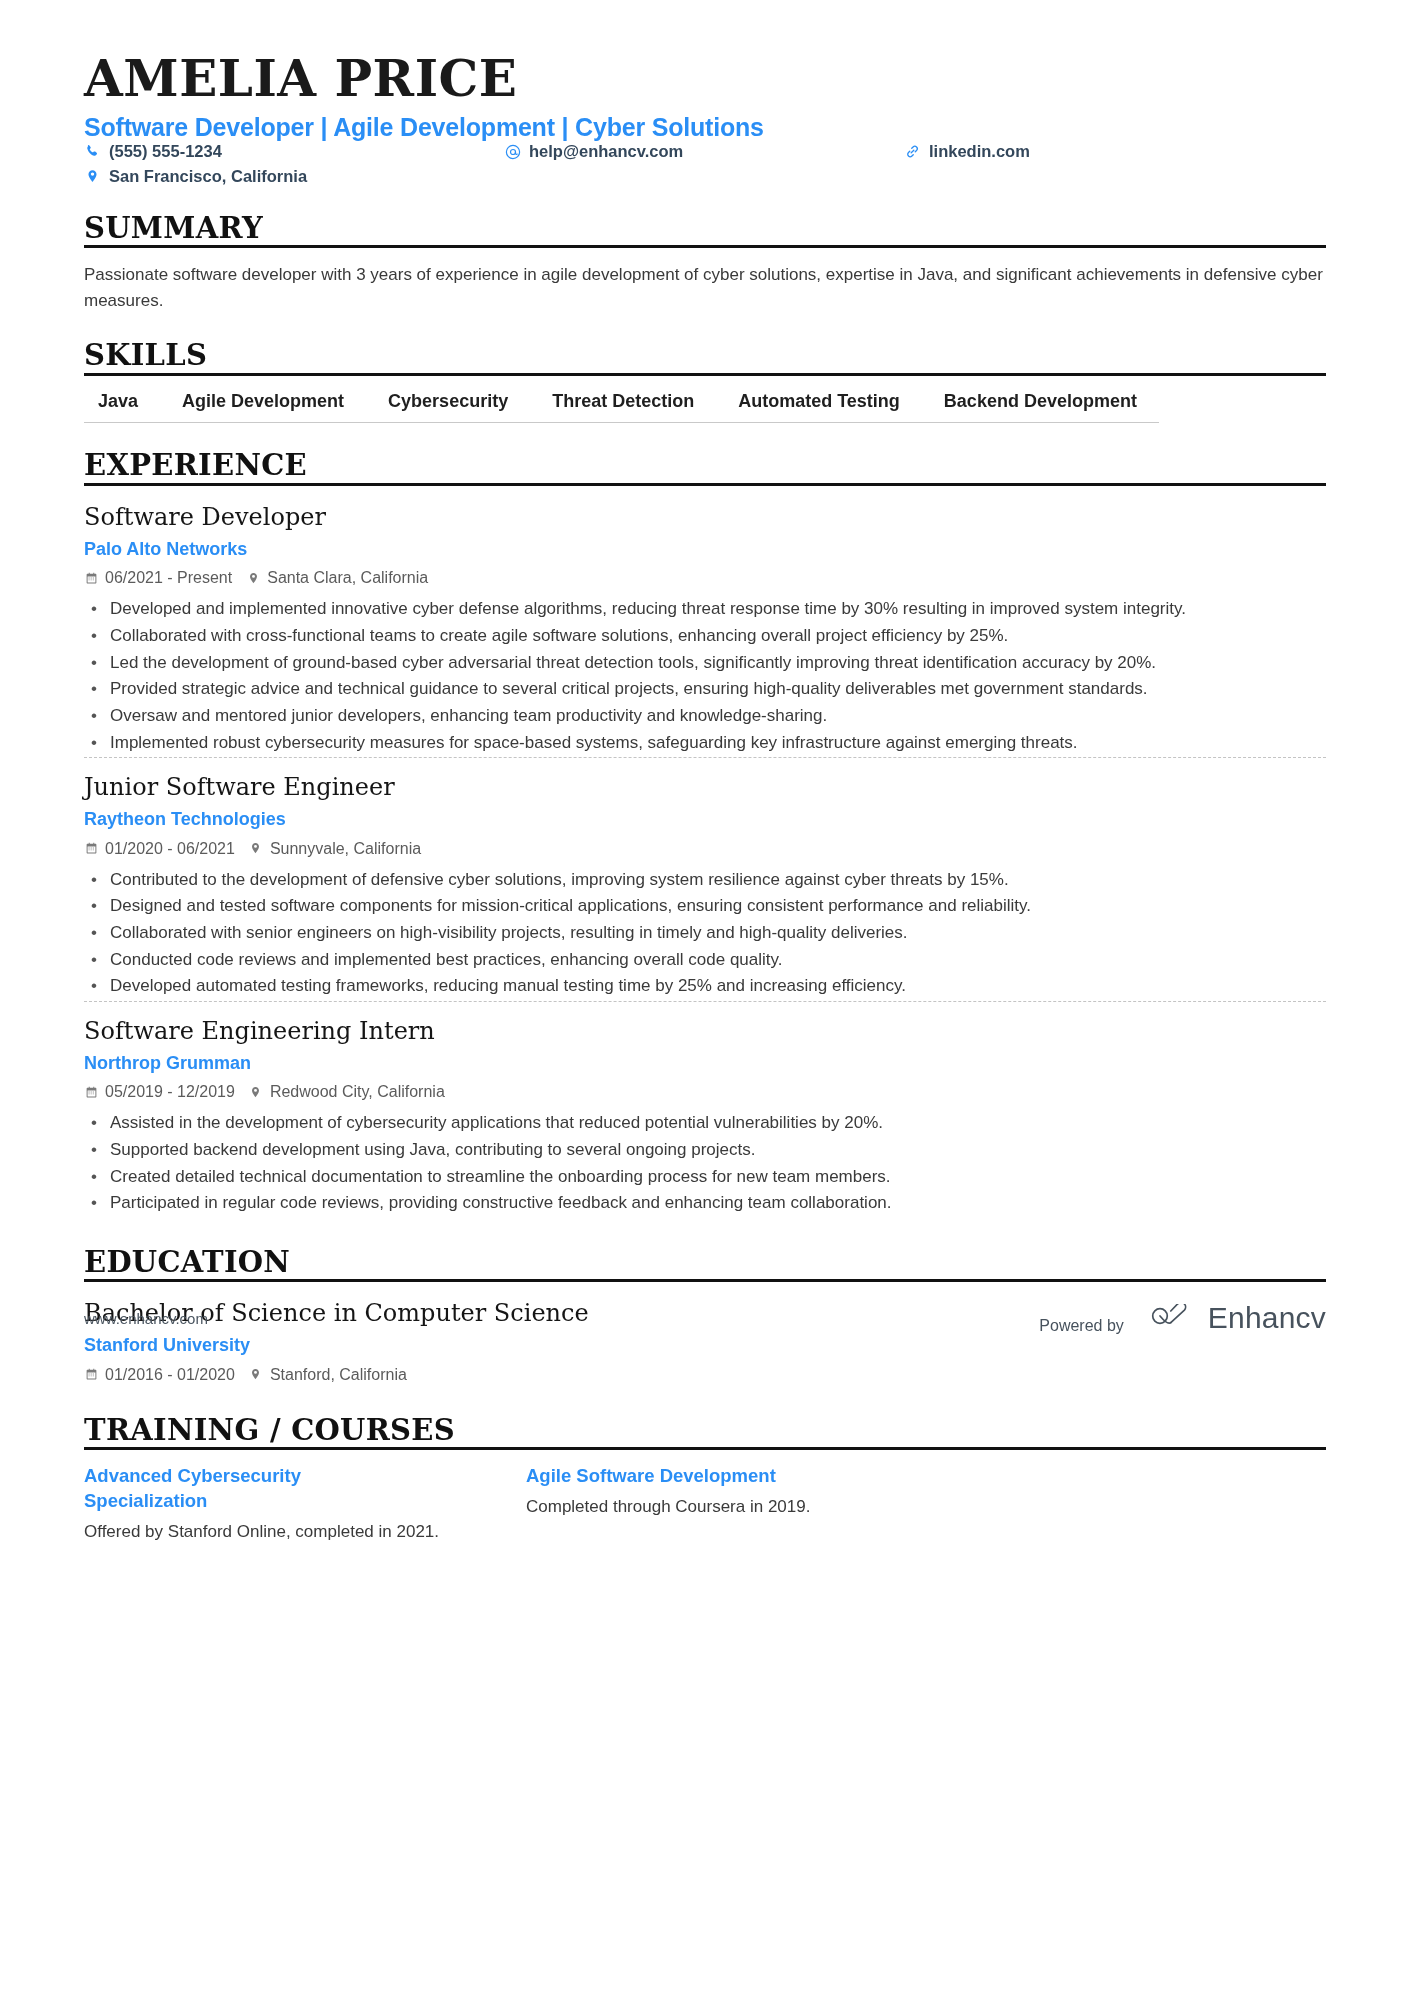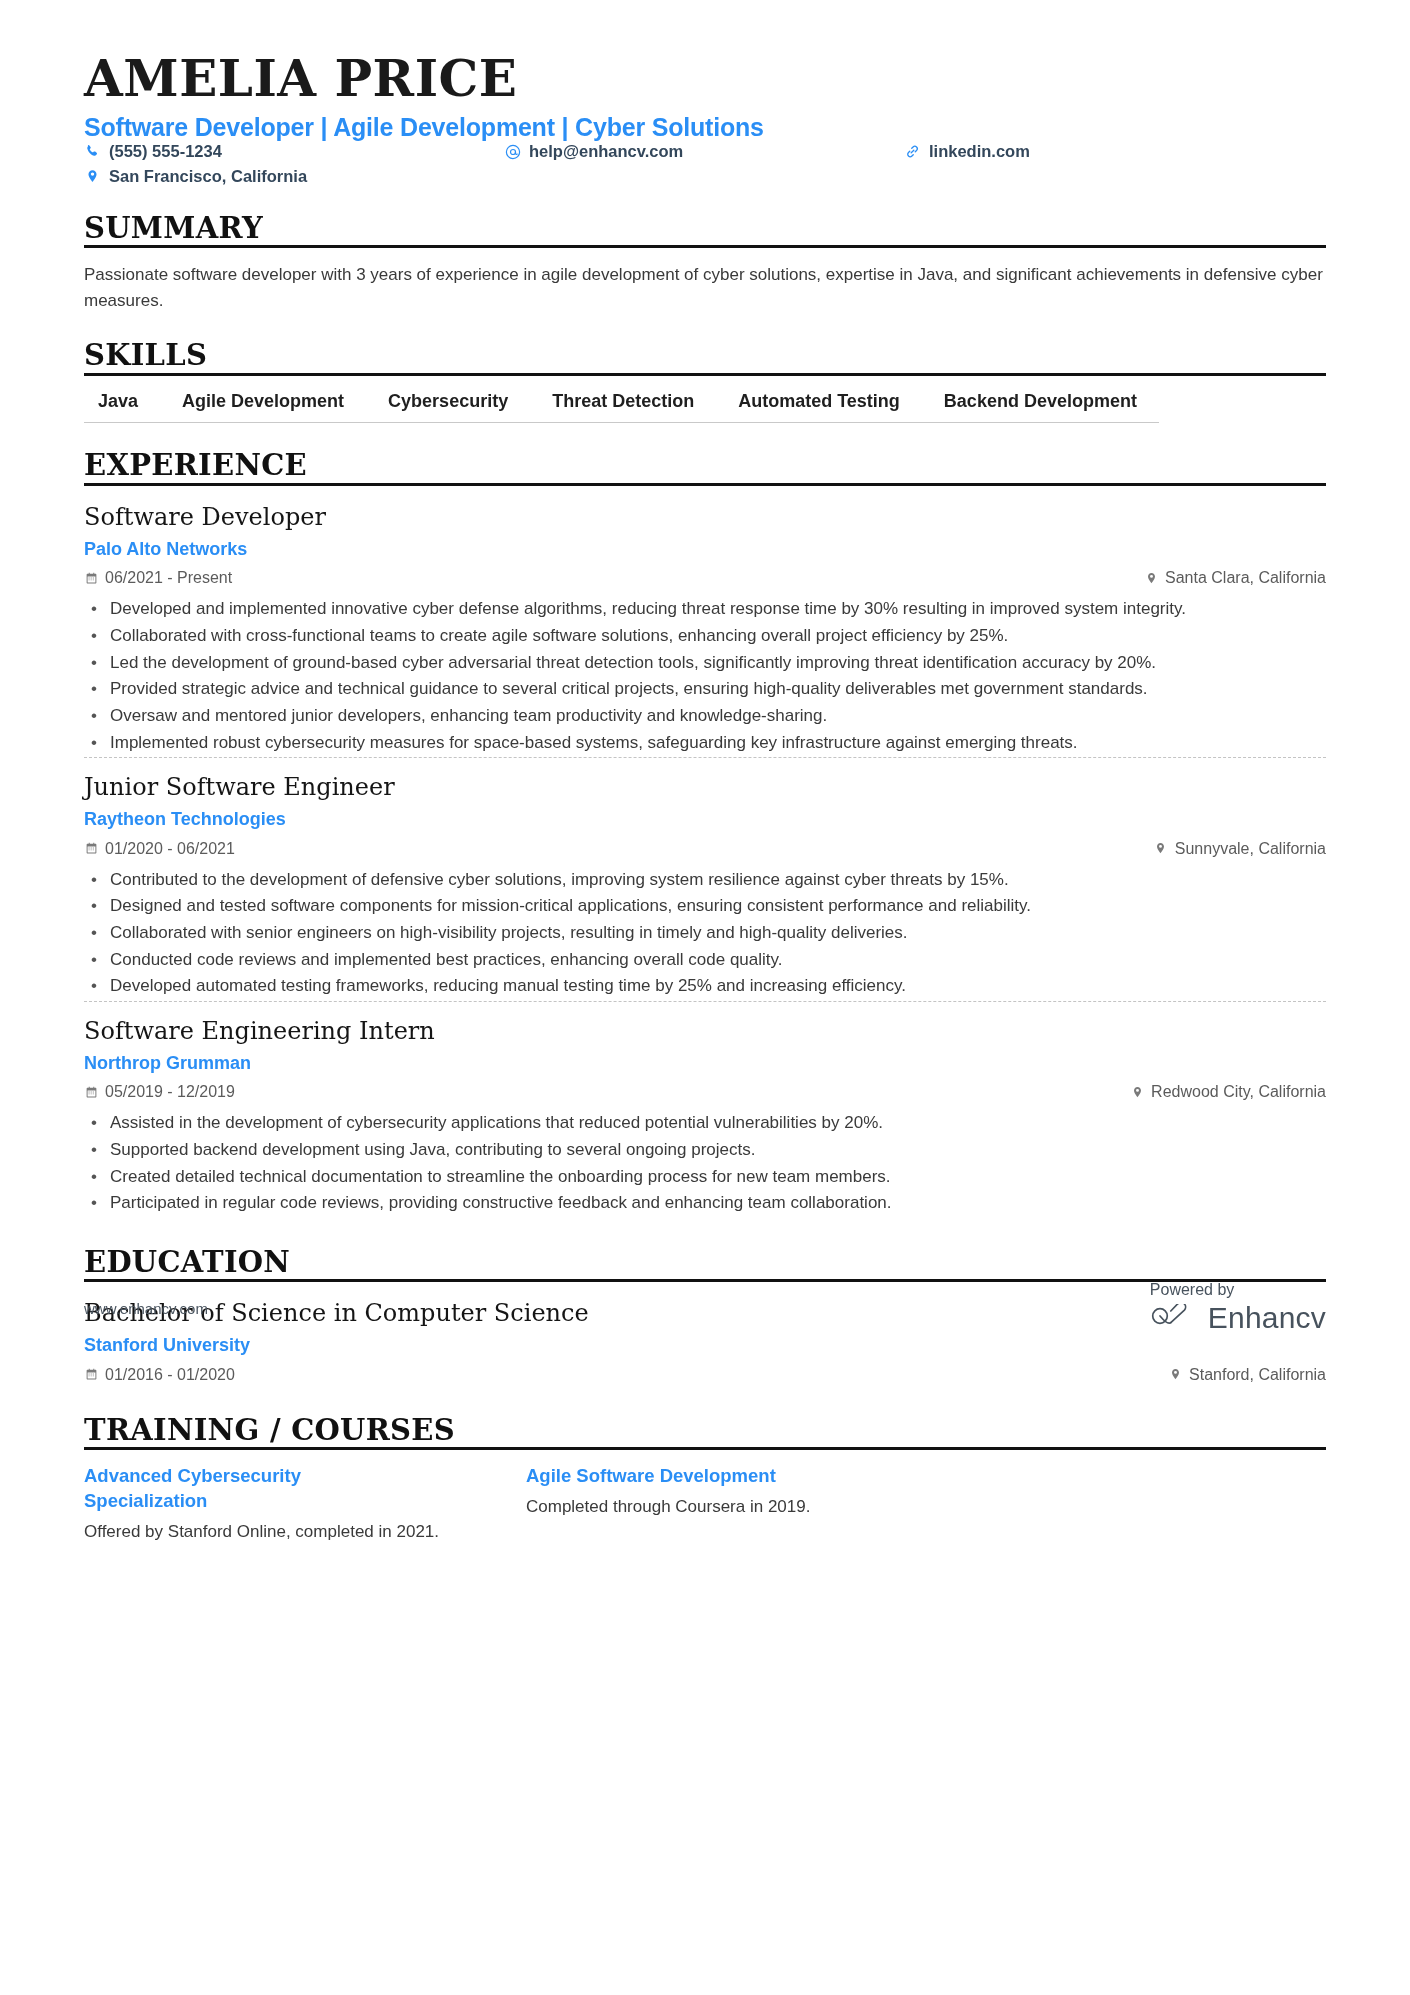--- a/index.html
+++ b/index.html
@@ -125,25 +125,23 @@
     font-family: "Liberation Sans", sans-serif;
     font-weight: bold;
     font-size: 18px;
     color: #2a8ef5;
     margin-top: 6px;
     line-height: 1.25;
   }
   .entry-meta {
     display: flex;
     align-items: center;
-    gap: 9px;
     margin-top: 9px;
     font-size: 16px;
     color: #5b5b5b;
-    justify-content: space-between;
   }
   .entry-meta .meta-item {
     display: flex;
     align-items: center;
     gap: 7px;
     white-space: nowrap;
   }
   .entry-meta .meta-item + .meta-item { margin-left: 14px; }
   .entry-meta .ic {
     color: #7a7a7a;
@@ -206,23 +204,22 @@
     display: flex;
     align-items: center;
     justify-content: space-between;
   }
   .footer-url {
     font-size: 15px;
     color: #4a5560;
   }
   .footer-right {
     display: flex;
-    align-items: flex-start;
-    gap: 2px;
-    flex-direction: column;
+    align-items: flex-end;
+    gap: 26px;
   }
   .powered-by {
     font-size: 16px;
     color: #47525d;
   }
   .brand {
     display: flex;
     align-items: center;
     gap: 12px;
   }

